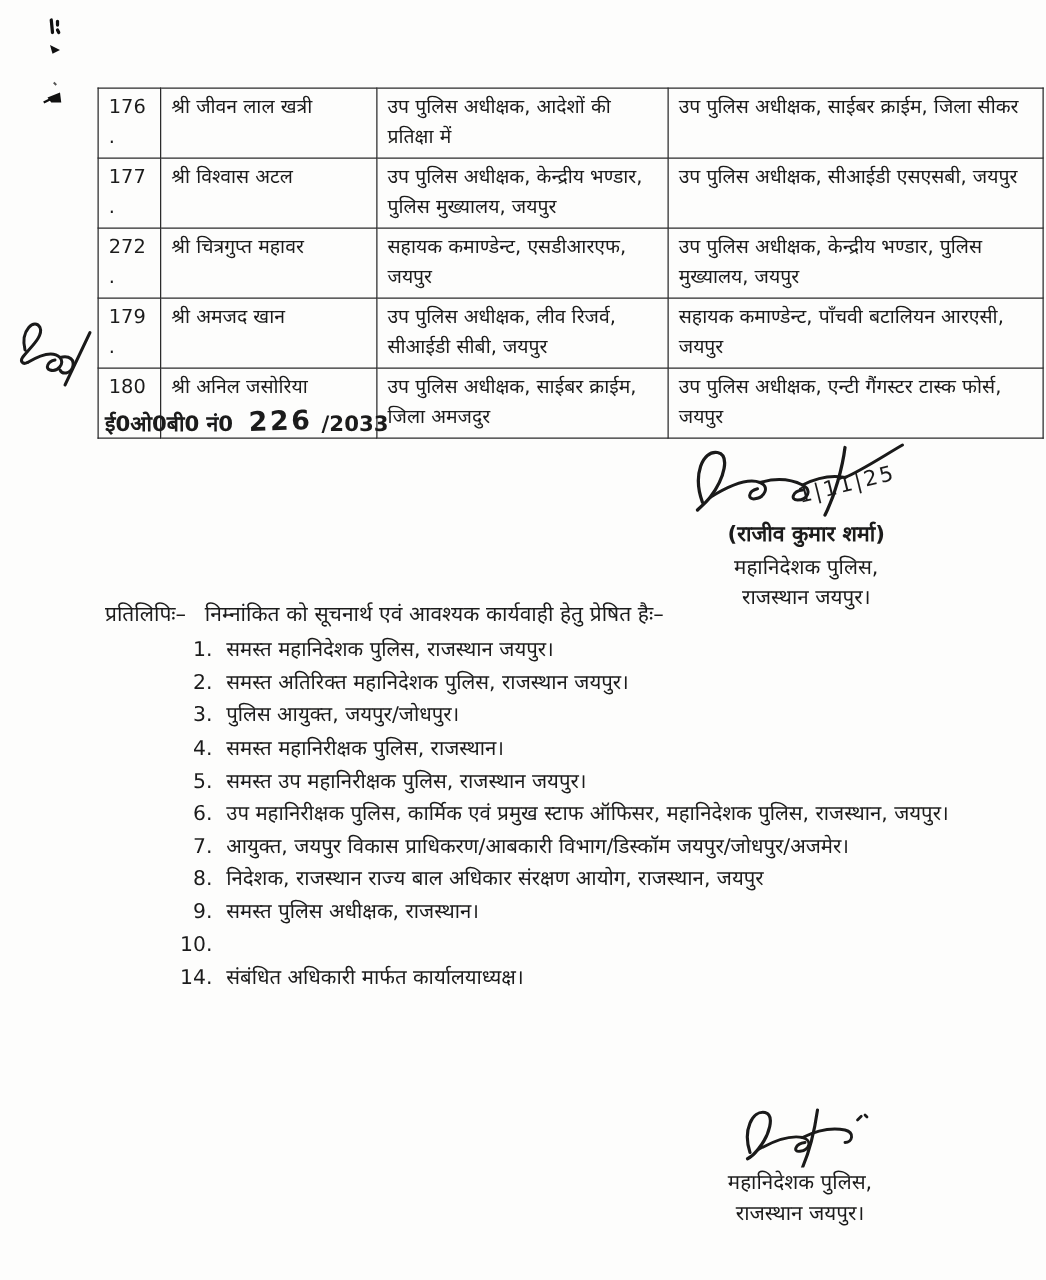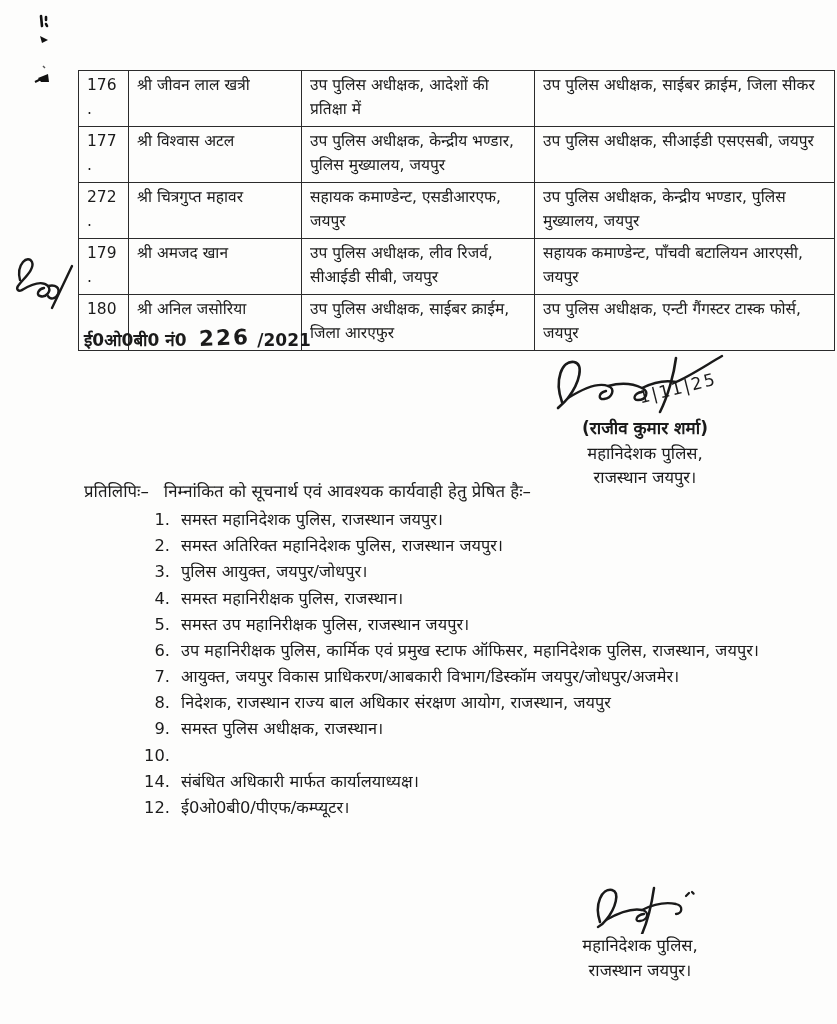--- a/index.html
+++ b/index.html
@@ -129,30 +129,30 @@
       </tr>
       <tr>
         <td class="sno">179.</td>
         <td>श्री अमजद खान</td>
         <td>उप पुलिस अधीक्षक, लीव रिजर्व, सीआईडी सीबी, जयपुर</td>
         <td>सहायक कमाण्डेन्ट, पाँचवी बटालियन आरएसी, जयपुर</td>
       </tr>
       <tr>
         <td class="sno">180.</td>
         <td>श्री अनिल जसोरिया</td>
-        <td>उप पुलिस अधीक्षक, साईबर क्राईम, जिला आरएफुर</td>
+        <td>उप पुलिस अधीक्षक, साईबर क्राईम, जिला अमजदुर</td>
         <td>उप पुलिस अधीक्षक, एन्टी गैंगस्टर टास्क फोर्स, जयपुर</td>
       </tr>
     </tbody>
   </table>
 
   <div class="ref-line">
     <span>ई0ओ0बी0 नं0</span>
     <span class="ref-number">226</span>
-    <span>/2021</span>
+    <span>/2033</span>
   </div>
 
   <div class="sig-top">
     <div class="sig-art">
       <svg width="190" height="66" viewBox="0 0 190 66">
         <path d="M12 52 C4 30 12 10 24 12 C34 14 30 32 18 48 C14 53 10 56 8 58" stroke="#1a1a1a" stroke-width="2.6" fill="none" stroke-linecap="round"></path>
         <path d="M18 48 C34 38 48 32 58 36 C66 39 62 48 54 49 C48 50 48 43 56 41" stroke="#1a1a1a" stroke-width="2.4" fill="none" stroke-linecap="round"></path>
         <path d="M58 36 C72 32 84 34 92 38 C100 42 96 50 88 50 C82 50 84 43 92 42" stroke="#1a1a1a" stroke-width="2.4" fill="none" stroke-linecap="round"></path>
         <path d="M92 38 C104 32 116 30 126 32" stroke="#1a1a1a" stroke-width="2.4" fill="none" stroke-linecap="round"></path>
         <path d="M126 8 C124 24 118 46 110 62" stroke="#1a1a1a" stroke-width="2.6" fill="none" stroke-linecap="round"></path>
@@ -206,24 +206,20 @@
       <span class="copy-num">9.</span>
       <span class="copy-text">समस्त पुलिस अधीक्षक, राजस्थान।</span>
     </div>
     <div class="copy-item">
       <span class="copy-num">10.</span>
     </div>
     <div class="copy-item">
       <span class="copy-num">14.</span>
       <span class="copy-text">संबंधित अधिकारी मार्फत कार्यालयाध्यक्ष।</span>
     </div>
-    <div class="copy-item">
-      <span class="copy-num">12.</span>
-      <span class="copy-text">ई0ओ0बी0/पीएफ/कम्प्यूटर।</span>
-    </div>
   </div>
 
   <div class="sig-bottom">
     <div class="sig-art">
       <svg width="120" height="52" viewBox="0 0 120 52">
         <path d="M10 40 C4 22 12 6 22 8 C30 10 26 26 16 38 C13 42 10 44 8 45" stroke="#1a1a1a" stroke-width="2.5" fill="none" stroke-linecap="round"></path>
         <path d="M16 38 C30 30 42 26 52 28 C60 30 58 38 50 39 C44 40 46 33 54 32" stroke="#1a1a1a" stroke-width="2.3" fill="none" stroke-linecap="round"></path>
         <path d="M52 28 C64 22 76 20 86 22 C94 24 92 32 86 32" stroke="#1a1a1a" stroke-width="2.3" fill="none" stroke-linecap="round"></path>
         <path d="M64 6 C62 20 58 38 52 52" stroke="#1a1a1a" stroke-width="2.5" fill="none" stroke-linecap="round"></path>
         <path d="M96 14 l3 -3 M102 10 l1.6 1.6" stroke="#1a1a1a" stroke-width="2.2" fill="none" stroke-linecap="round"></path>

